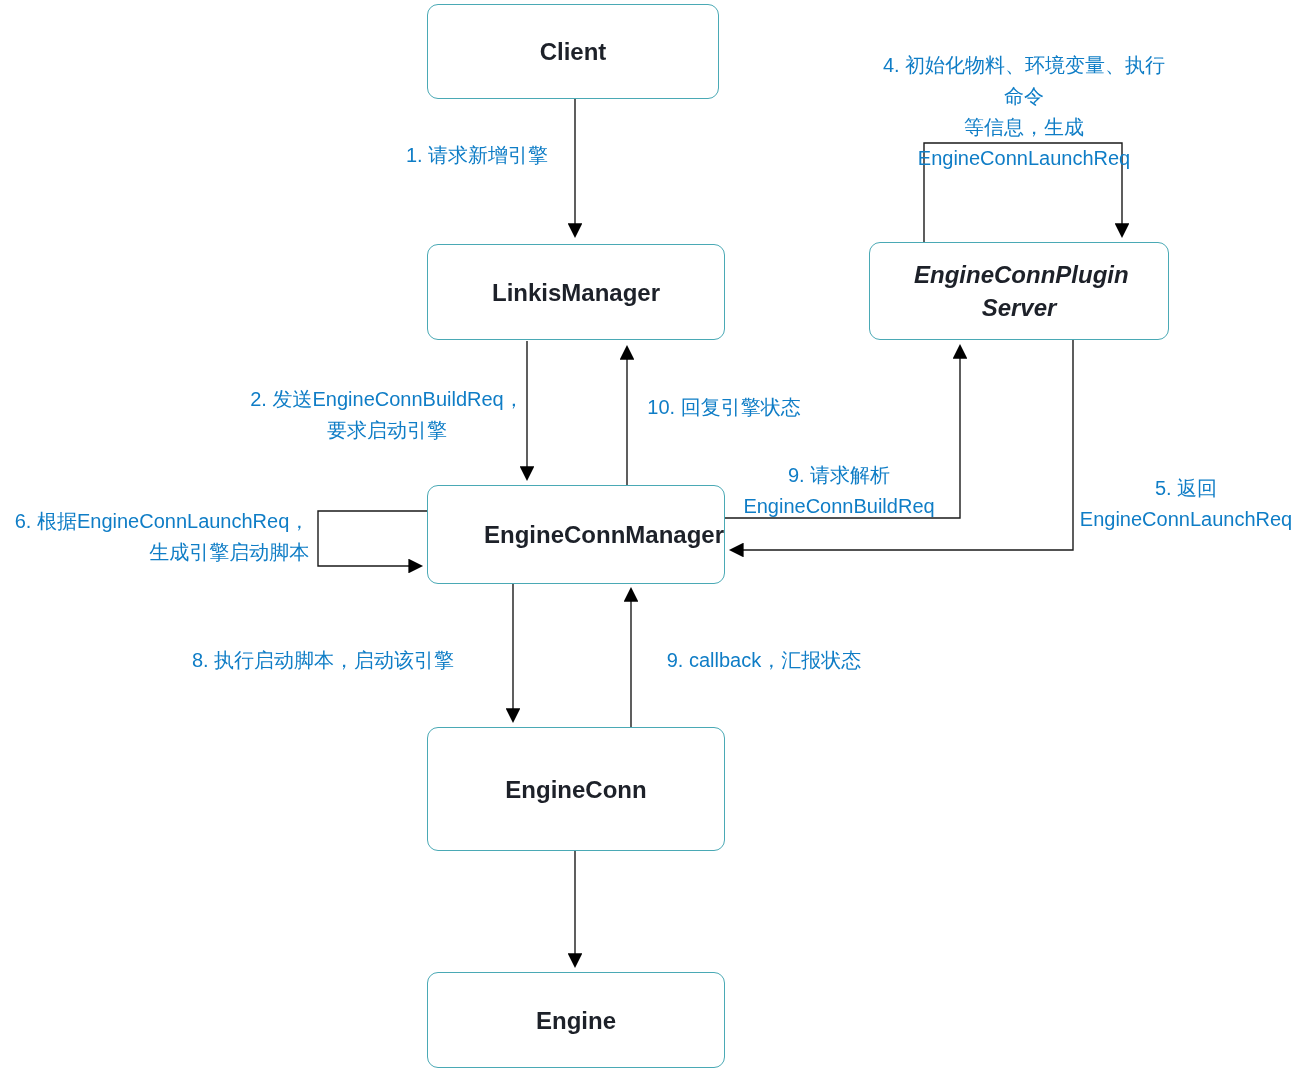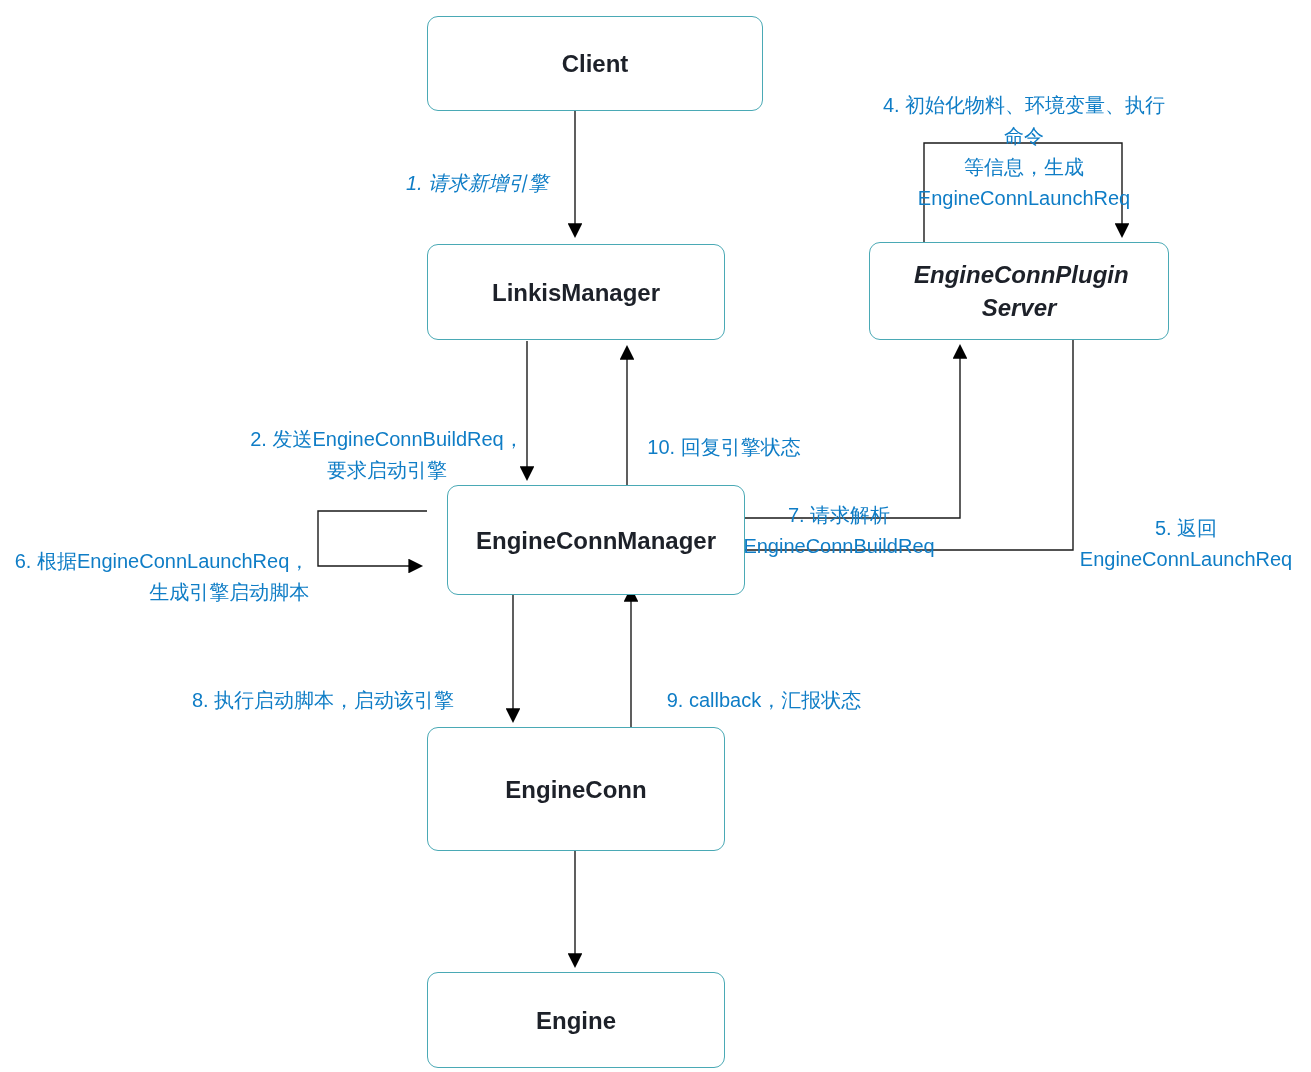--- a/index.html
+++ b/index.html
@@ -43,21 +43,20 @@
     white-space: pre-line;
   }
   .edge-label {
     position: absolute;
     transform: translate(-50%, -50%);
     color: #0f7dc6;
     font-size: 20px;
     line-height: 31px;
     text-align: center;
     white-space: pre-line;
-    margin-top: 40px;
   }
 </style>
 </head>
 <body>
 
 <div id="canvas">
 
   <svg id="edges-svg" viewBox="0 0 1311 1072" xmlns="http://www.w3.org/2000/svg">
     <defs>
       <marker id="arrow" viewBox="0 0 10 10" refX="8.6" refY="5" markerWidth="12.5" markerHeight="10.5" orient="auto-start-reverse">
@@ -71,50 +70,50 @@
       <path d="M924 242 L924 143 L1122 143 L1122 236" marker-end="url(#arrow)"></path>
       <path d="M725 518 L960 518 L960 346" marker-end="url(#arrow)"></path>
       <path d="M1073 340 L1073 550 L731 550" marker-end="url(#arrow)"></path>
       <path d="M427 511 L318 511 L318 566 L421 566" marker-end="url(#arrow)"></path>
       <path d="M513 584 L513 721" marker-end="url(#arrow)"></path>
       <path d="M631 727 L631 589" marker-end="url(#arrow)"></path>
       <path d="M575 826 L575 966" marker-end="url(#arrow)"></path>
     </g>
   </svg>
 
-  <div class="node" style="left:427px; top:4px; width:336px; height:95px;margin-top:12px;">
+  <div class="node" style="left:427px; top:4px; width:292px; height:95px;">
     <span class="node-label">Client</span>
   </div>
 
   <div class="node" style="left:427px; top:244px; width:298px; height:96px;text-align:right;">
     <span class="node-label">LinkisManager</span>
   </div>
 
   <div class="node" style="left:869px; top:242px; width:300px; height:98px;">
     <span class="node-label" style="max-width:210px;font-style:italic;">EngineConnPlugin Server</span>
   </div>
 
-  <div class="node" style="left:447px; top:485px; width:298px; height:110px;">
+  <div class="node" style="left:427px; top:485px; width:298px; height:99px;justify-content:flex-end;">
     <span class="node-label">EngineConnManager</span>
   </div>
 
   <div class="node" style="left:427px; top:727px; width:298px; height:124px;">
     <span class="node-label">EngineConn</span>
   </div>
 
   <div class="node" style="left:427px; top:972px; width:298px; height:96px;">
     <span class="node-label">Engine</span>
   </div>
 
-  <div class="edge-label" style="left:477px; top:143px;font-style:italic;">1. 请求新增引擎</div>
+  <div class="edge-label" style="left:477px; top:155px;">1. 请求新增引擎</div>
 
   <div class="edge-label" style="left:387px; top:415px;">2. 发送EngineConnBuildReq，
 要求启动引擎</div>
 
-  <div class="edge-label" style="left:839px; top:491px;">7. 请求解析
+  <div class="edge-label" style="left:839px; top:491px;">9. 请求解析
 EngineConnBuildReq</div>
 
   <div class="edge-label" style="left:1024px; top:112px;">4. 初始化物料、环境变量、执行命令
 等信息，生成EngineConnLaunchReq</div>
 
   <div class="edge-label" style="left:1186px; top:504px;">5. 返回
 EngineConnLaunchReq</div>
 
   <div class="edge-label" style="left:162px; top:537px;text-align:right;">6. 根据EngineConnLaunchReq，
 生成引擎启动脚本</div>

